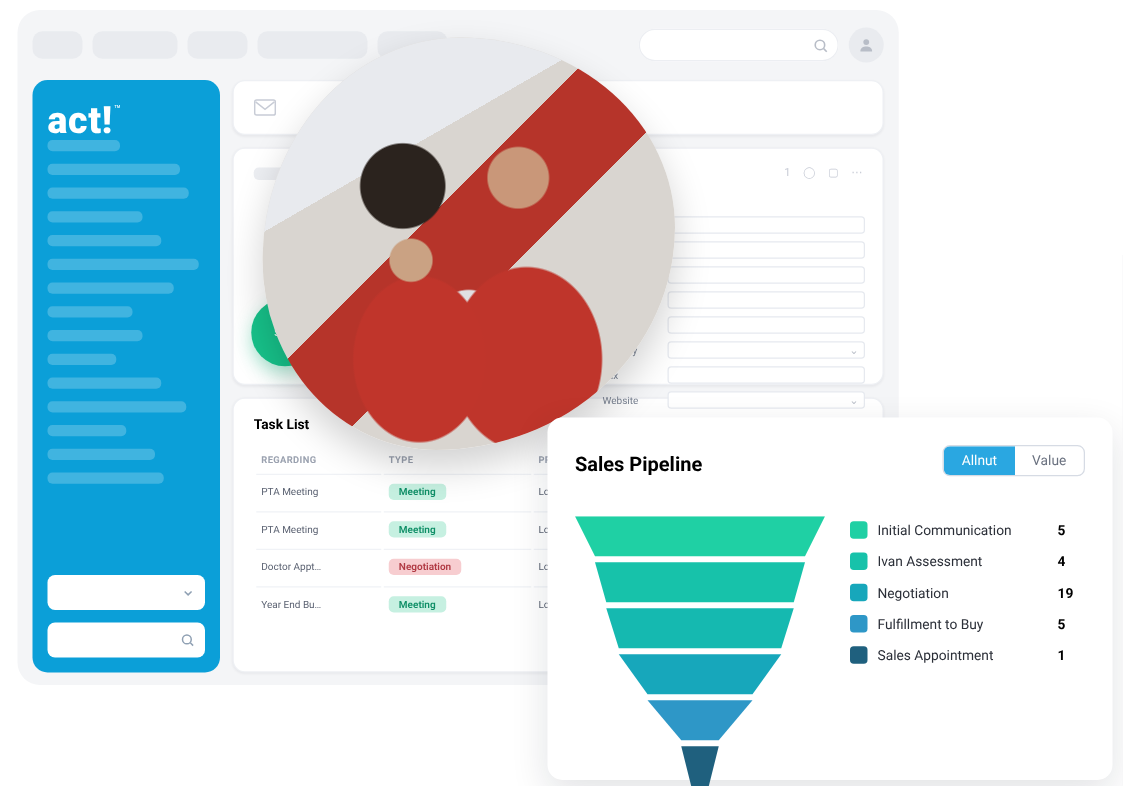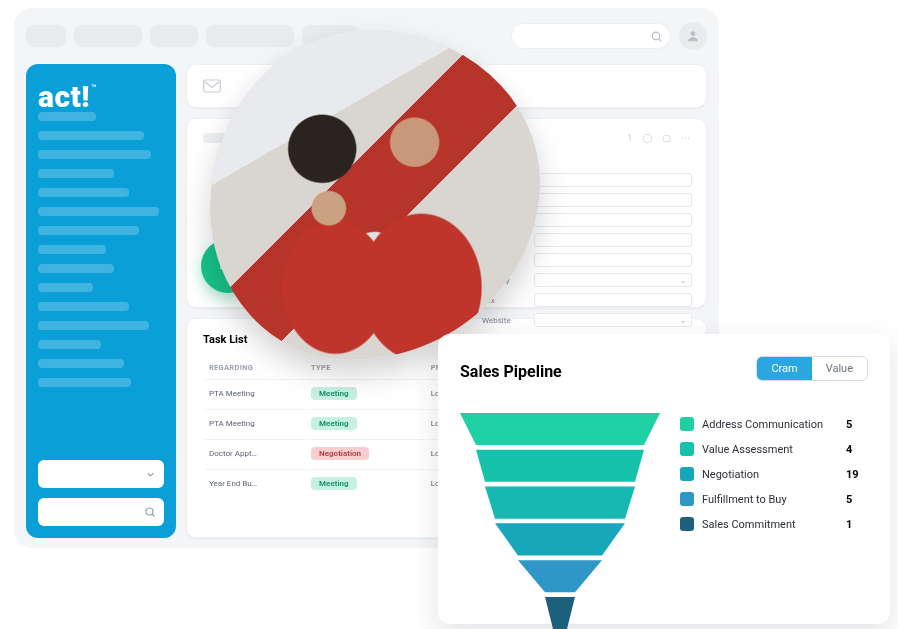--- a/index.html
+++ b/index.html
@@ -233,56 +233,56 @@
     </div>
   </div>
 </div>
 
 <div class="photo"></div>
 
 <div class="pipeline">
   <div class="pipe-head">
     <h2>Sales Pipeline</h2>
     <div class="toggle">
-      <span class="on">Cram</span>
+      <span class="on">Allnut</span>
       <span>Value</span>
     </div>
   </div>
   <div class="pipe-body">
     <div class="funnel">
       <svg viewBox="0 0 200 230" preserveAspectRatio="none">
           <polygon points="0,0 200,0 184,34.166666666666664 16,34.166666666666664" fill="#1fd0a4"></polygon>
           <polygon points="16,39.166666666666664 184,39.166666666666664 175,73.33333333333333 25,73.33333333333333" fill="#17c2aa"></polygon>
           <polygon points="25,78.33333333333333 175,78.33333333333333 165,112.5 35,112.5" fill="#15b9b0"></polygon>
           <polygon points="35,117.5 165,117.5 142,151.66666666666666 58,151.66666666666666" fill="#17a7bb"></polygon>
           <polygon points="58,156.66666666666666 142,156.66666666666666 115,190.83333333333331 85,190.83333333333331" fill="#2e97c7"></polygon>
           <polygon points="85,195.83333333333331 115,195.83333333333331 107,229.99999999999997 93,229.99999999999997" fill="#1f607e"></polygon>
         </svg>
     </div>
     <div class="legend">
         <div class="lg-row">
           <span class="lg-sw" style="background:#1fd0a4"></span>
-          <span class="lg-lab">Address Communication</span>
+          <span class="lg-lab">Initial Communication</span>
           <span class="lg-val">5</span>
         </div>
         <div class="lg-row">
           <span class="lg-sw" style="background:#17c2aa"></span>
-          <span class="lg-lab">Value Assessment</span>
+          <span class="lg-lab">Ivan Assessment</span>
           <span class="lg-val">4</span>
         </div>
         <div class="lg-row">
           <span class="lg-sw" style="background:#17a7bb"></span>
           <span class="lg-lab">Negotiation</span>
           <span class="lg-val">19</span>
         </div>
         <div class="lg-row">
           <span class="lg-sw" style="background:#2e97c7"></span>
           <span class="lg-lab">Fulfillment to Buy</span>
           <span class="lg-val">5</span>
         </div>
         <div class="lg-row">
           <span class="lg-sw" style="background:#1f607e"></span>
-          <span class="lg-lab">Sales Commitment</span>
+          <span class="lg-lab">Sales Appointment</span>
           <span class="lg-val">1</span>
         </div>
       </div>
   </div>
 </div>
 
 </body></html>

